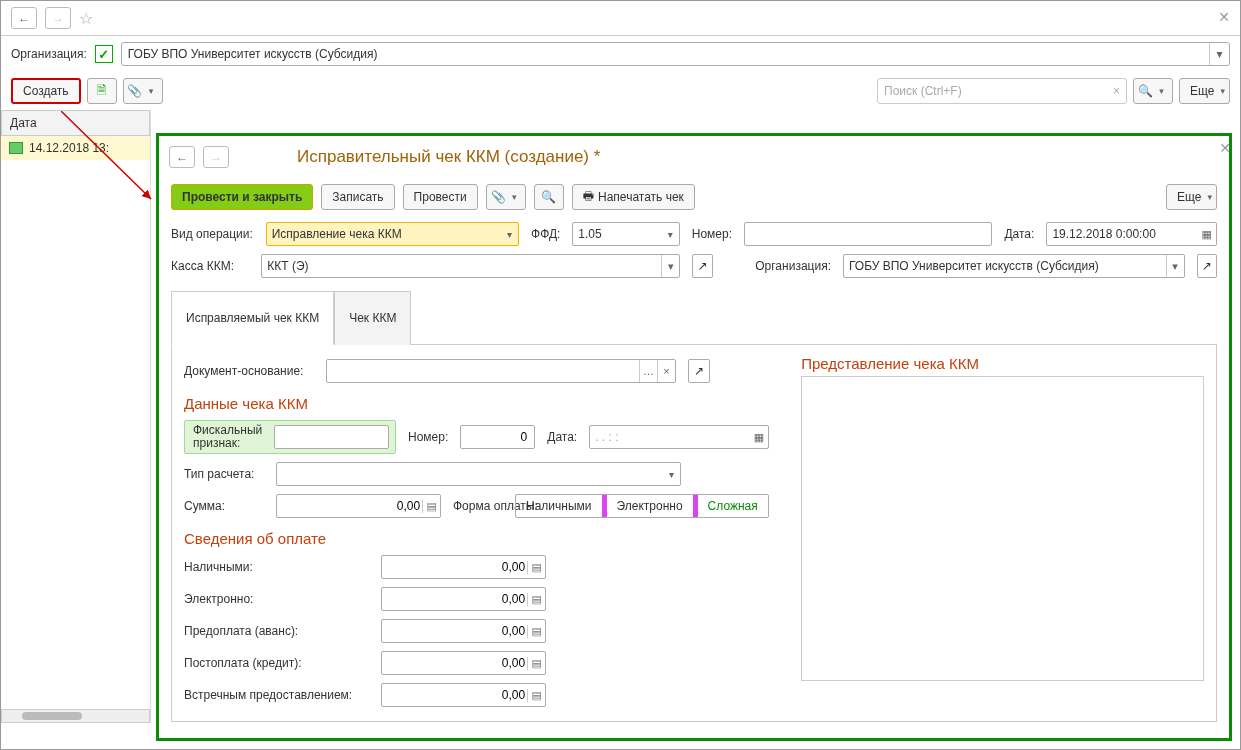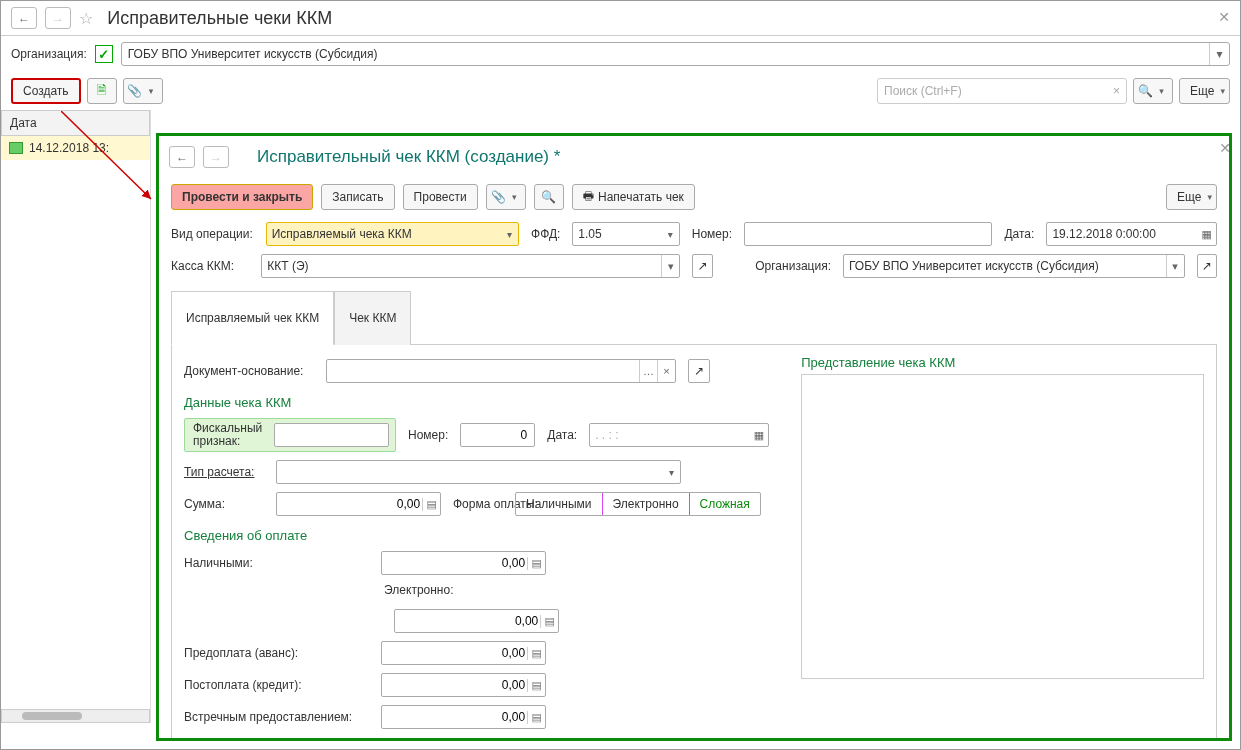--- a/index.html
+++ b/index.html
@@ -111,28 +111,28 @@
     position: absolute;
     left: 155px; top: 132px;
     right: 8px; bottom: 8px;
     border: 3px solid #0a8b0a;
     background: #fff;
     overflow: hidden;
   }
   .detail-top {
     display: flex; align-items: center; gap: 8px; padding: 10px 10px 6px;
   }
-  .detail-title { font-size: 17px; color: #0f766e; margin-left: 20px; text-align: center;}
+  .detail-title { font-size: 17px; color: #a16207; margin-left: 60px; text-align: center;}
   .detail-close { position: absolute; right: -2px; top: 4px; color: #999; cursor: pointer; font-size: 14px;}
   .link-tabs { display: flex; gap: 16px; padding: 4px 12px 6px; border-bottom: 1px solid #e0e0e0;}
   .link-tabs .tab-link { color: #1a6fb5; text-decoration: underline dotted; cursor: pointer;}
   .link-tabs .tab-link.active { color: #333; text-decoration: none; }
   .btn-row { display: flex; align-items: center; gap: 8px; padding: 10px 12px 8px;}
   .btn.primary {
-    background: #fca5a5; border-color: #c9a700; font-weight: bold;
+    background: #84cc16; border-color: #c9a700; font-weight: bold;
   }
   .form-row { display: flex; align-items: center; gap: 12px; padding: 4px 12px;}
   .field-label { width: auto; white-space: nowrap;}
   .input {
     height: 24px; border: 1px solid #aaa; border-radius: 2px; background: #fff;
     padding: 0 5px; display: flex; align-items: center; position: relative;
   }
   .input.select::after {
     content: "▾"; position: absolute; right: 6px; color: #666; font-size: 10px;
   }
@@ -155,46 +155,45 @@
     background: #f3f3f3; cursor: pointer; position: relative; top: 1px;
     margin-right: 0px;
   }
   .subtab.active { background: #fff; border-bottom: 1px solid #fff;}
   .inner-area {
     border: 1px solid #ccc; border-top: none; margin: 0 12px; padding: 10px 12px;
     display: flex; gap: 20px;
   }
   .inner-left { flex: 1;}
   .inner-right { width: 460px; }
-  .section-title { color: #15803d; font-size: 13px; margin: 8px 0 4px;}
+  .section-title { color: #c2410c; font-size: 15px; margin: 8px 0 4px;}
   .fiscal-box {
     display: inline-flex; align-items: center; gap: 6px;
     border: 1px solid #9d9; background: #e0f5d6;
     padding: 3px 6px 3px 8px; border-radius: 2px;
   }
   .preview-box {
     border: 1px solid #ccc; height: 305px; background: #fff;
   }
   .num-right input, .num-right .val { text-align: right; }
   .payment-seg {
     display: flex; border: 1px solid #aaa; height: 24px; border-radius: 2px; overflow: hidden;
   }
-  .seg { padding: 0 10px; display: flex; align-items: center; border-right: 1px solid #d946ef; cursor: pointer;}
+  .seg { padding: 0 10px; display: flex; align-items: center; border-right: 5px solid #d946ef; cursor: pointer;}
   .seg:last-child { border-right: none; color: #0a8b0a;}
   .calc-ico { border-left: 1px solid #ccc; width: 20px; display: flex; align-items: center; justify-content: center; color: #777; font-size: 11px;}
   input.plain { border: none; outline: none; width: 100%; height: 100%; font-size: 12px; background: transparent;}
 </style>
 </head>
 <body>
 
 <div class="topbar">
   <div class="nav-btn">←</div>
   <div class="nav-btn disabled">→</div>
   <span class="star-icon">☆</span>
-  <span class="title">Исправительные чеки ККМ</span>
   <span class="close-x">✕</span>
 </div>
 
 <div class="filter-row">
   <span class="label">Организация:</span>
   <div class="checkbox-box">✓</div>
   <div class="org-select">
     <span>ГОБУ ВПО Университет искусств (Субсидия)</span>
     <span class="drop-tri">▾</span>
   </div>
@@ -258,21 +257,21 @@
     <div class="spacer"></div>
     <div class="btn drop">
         <span>Еще</span>
         <span class="tri">▾</span>
       </div>
   </div>
 
   <div class="form-row">
     <span class="field-label" style="width:85px;">Вид операции:</span>
     <div class="input select vid-operacii" style="width:260px;">
-      <span>Исправляемый чека ККМ</span>
+      <span>Исправление чека ККМ</span>
     </div>
     <span class="field-label">ФФД:</span>
     <div class="input select" style="width:110px;">
       <span>1.05</span>
     </div>
     <span class="field-label">Номер:</span>
     <div class="input" style="width:255px;">
       <input class="plain" value="" style="">
     </div>
     <span class="field-label">Дата:</span>
@@ -328,21 +327,21 @@
         <div class="input num-right" style="width:75px;">
           <input class="plain" style="text-align: right;" value="0">
         </div>
         <span class="field-label">Дата:</span>
         <div class="input date" style="width:180px;color:#aaa;">
           <span>  .  .       :  :</span>
           <span class="cal">▦</span>
         </div>
       </div>
 
-      <div class="form-row" style="padding-left:0;text-decoration:underline;">
+      <div class="form-row" style="padding-left:0;">
         <span class="field-label" style="width:80px;">Тип расчета:</span>
         <div class="input select" style="width:405px;"></div>
       </div>
 
       <div class="form-row" style="padding-left:0;">
         <span class="field-label" style="width:80px;">Сумма:</span>
         <div class="input num-right" style="width:165px;padding-right:0;">
           <input class="plain" style="text-align: right;" value="0,00">
           <span class="calc-ico">▤</span>
         </div>
@@ -356,21 +355,21 @@
 
       <div class="section-title">Сведения об оплате</div>
 
       <div class="form-row" style="padding-left:0;">
         <span class="field-label" style="width:185px;">Наличными:</span>
         <div class="input num-right" style="width:165px;padding-right:0;">
           <input class="plain" style="text-align: right;" value="0,00">
             <span class="calc-ico">▤</span>
         </div>
       </div>
-      <div class="form-row" style="padding-left:0;flex-direction:column;">
+      <div class="form-row" style="padding-left:0;">
         <span class="field-label" style="width:185px;">Электронно:</span>
         <div class="input num-right" style="width:165px;padding-right:0;">
           <input class="plain" style="text-align: right;" value="0,00">
             <span class="calc-ico">▤</span>
         </div>
       </div>
       <div class="form-row" style="padding-left:0;">
         <span class="field-label" style="width:185px;">Предоплата (аванс):</span>
         <div class="input num-right" style="width:165px;padding-right:0;">
           <input class="plain" style="text-align: right;" value="0,00">

